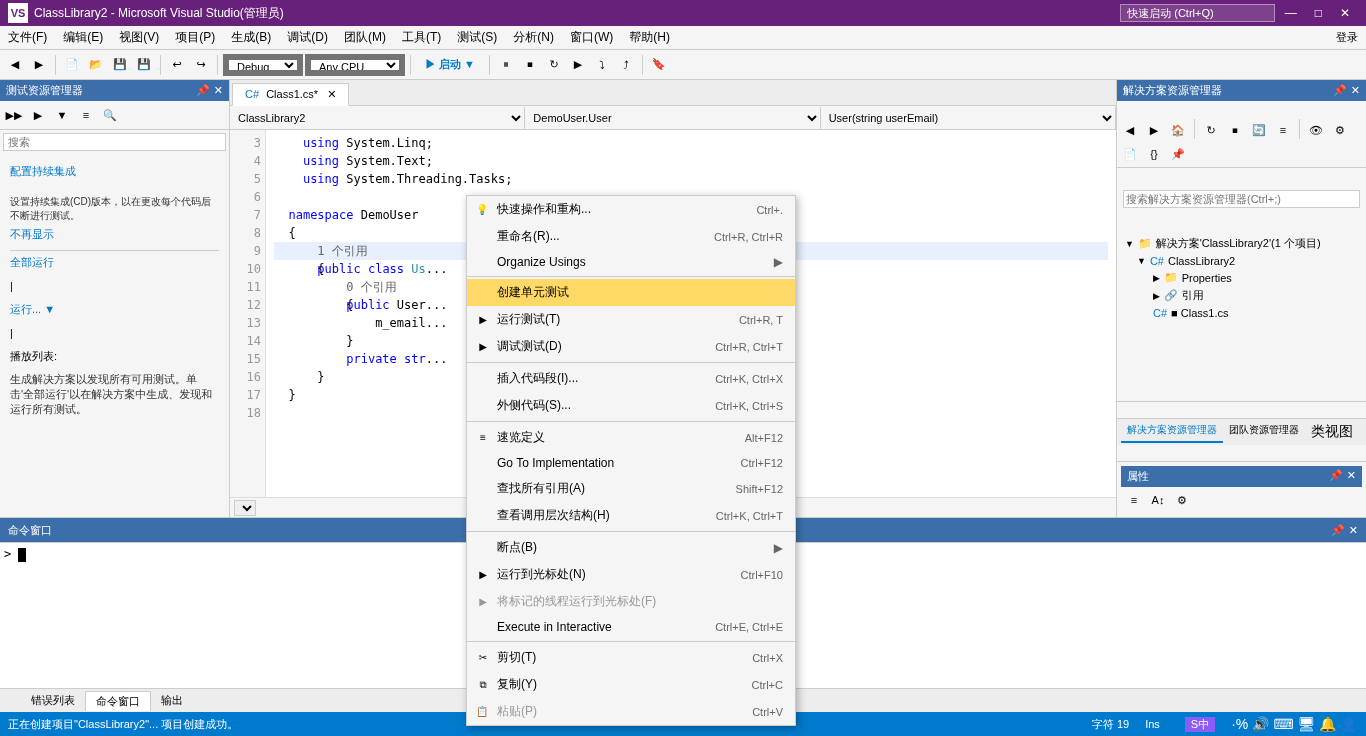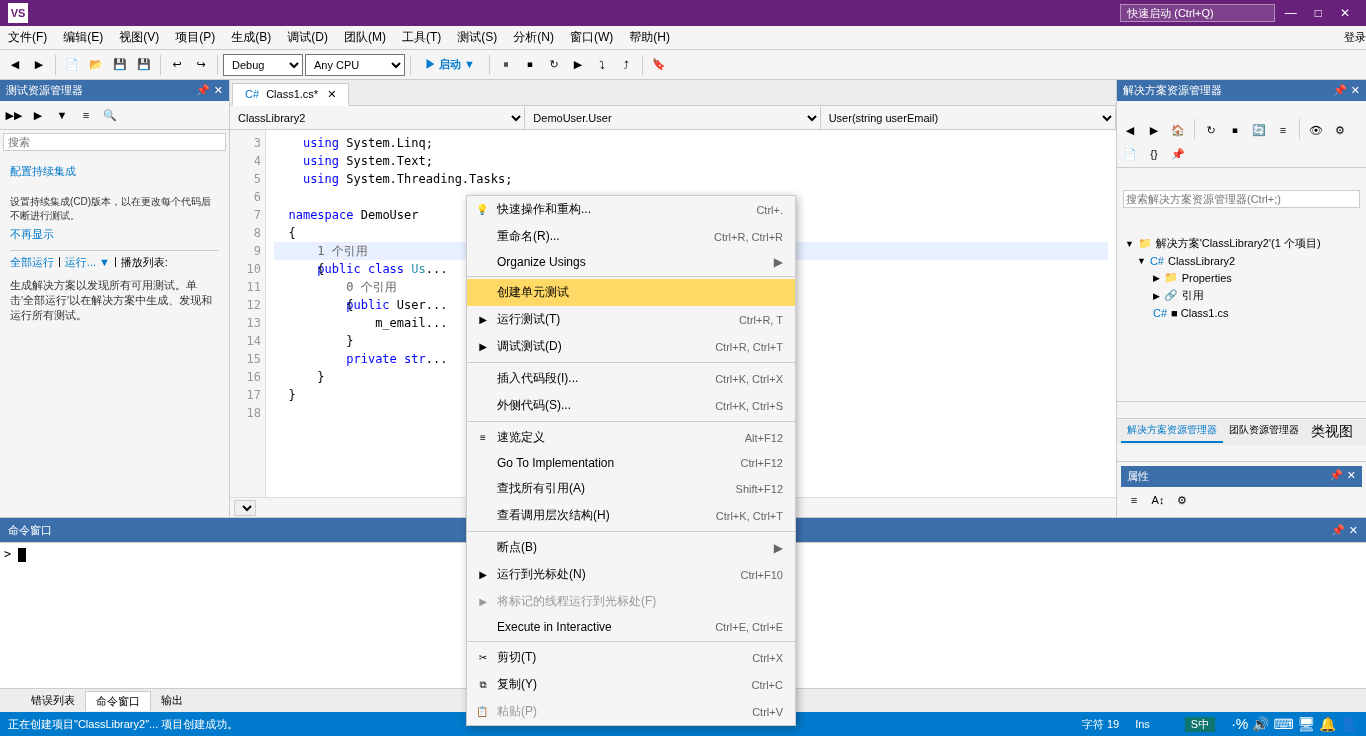--- a/index.html
+++ b/index.html
@@ -9,21 +9,21 @@
     #title-bar { background: #68217a; color: white; height: 26px; display: flex; align-items: center; padding: 0 8px; font-size: 12px; }
 
     
     #menu-bar { background: #f5f5f5; height: 24px; display: flex; align-items: center; border-bottom: 1px solid #ccc; }
     #menu-bar .menu-item { padding: 2px 8px; font-size: 12px; cursor: pointer; height: 100%; display: flex; align-items: center; }
 
     
     #toolbar { background: #f5f5f5; height: 30px; display: flex; align-items: center; border-bottom: 1px solid #ccc; padding: 0 4px; gap: 2px; }
     .tb-btn { width: 22px; height: 22px; display: flex; align-items: center; justify-content: center; cursor: pointer; border: 1px solid transparent; font-size: 11px; }
     .tb-sep { width: 1px; height: 20px; background: #ccc; margin: 0 3px; }
-    .tb-dropdown { height: 22px; border: 1px solid #737373; background: white; padding: 0 4px; font-size: 11px; cursor: pointer; }
+    .tb-dropdown { height: 22px; border: 6px solid #737373; background: white; padding: 0 4px; font-size: 11px; cursor: pointer; }
 
     
     #left-panel { width: 230px; background: #f5f5f5; border-right: 1px solid #ccc; display: flex; flex-direction: column; }
     #left-panel-header { background: #3c6faa; color: white; padding: 3px 6px; font-size: 11px; display: flex; justify-content: space-between; align-items: center; }
     #left-panel-toolbar { padding: 3px; display: flex; align-items: center; gap: 2px; border-bottom: 1px solid #ccc; }
     #left-panel-search { padding: 3px; }
     #left-panel-search input { width: 100%; border: 1px solid #ccc; padding: 2px 4px; font-size: 11px; }
     #left-panel-content { padding: 6px; font-size: 11px; flex: 1; overflow-y: auto; }
 
     
@@ -82,20 +82,21 @@
     #right-bottom-tabs { background: #ededed; padding: 2px 4px; font-size: 11px; display: flex; gap: 4px; border-top: 1px solid #ccc; }
     .rbt { cursor: pointer; padding: 2px 6px; }
     .rbt.active { color: #007acc; border-bottom: 2px solid #007acc; }
     #bottom-header { background: #3c6faa; color: white; padding: 3px 6px; font-size: 11px; display: flex; justify-content: space-between; }
   </style>
 </head>
 <body>
 
 <div id="title-bar">
   <div style="width:20px;height:20px;margin-right:6px;background:#fff;color:#68217a;display:flex;align-items:center;justify-content:center;font-weight:bold;font-size:11px;">VS</div>
+  <span>ClassLibrary2 - Microsoft Visual Studio(管理员)</span>
   <div style="flex:1;display:flex;justify-content:flex-end;align-items:center;gap:2px;">
     <span style="border:1px solid rgba(255,255,255,0.4);background:rgba(255,255,255,0.15);color:white;font-size:11px;padding:2px 60px 2px 6px;height:18px;display:flex;align-items:center;">快速启动 (Ctrl+Q)</span>
     <span style="padding:0 8px;cursor:pointer;">—</span>
     <span style="padding:0 8px;cursor:pointer;">□</span>
     <span style="padding:0 8px;cursor:pointer;">✕</span>
   </div>
 </div>
 
 <div id="menu-bar">
   <div class="menu-item">文件(F)</div>
@@ -103,21 +104,21 @@
   <div class="menu-item">视图(V)</div>
   <div class="menu-item">项目(P)</div>
   <div class="menu-item">生成(B)</div>
   <div class="menu-item">调试(D)</div>
   <div class="menu-item">团队(M)</div>
   <div class="menu-item">工具(T)</div>
   <div class="menu-item">测试(S)</div>
   <div class="menu-item">分析(N)</div>
   <div class="menu-item">窗口(W)</div>
   <div class="menu-item">帮助(H)</div>
-  <div style="flex:1;display:flex;justify-content:flex-end;align-items:center;font-family:Liberation Mono, monospace;">
+  <div style="flex:1;display:flex;justify-content:flex-end;align-items:center;padding-right:8px;font-family:Liberation Mono, monospace;">
     <span style="font-size:11px;cursor:pointer;">登录</span>
   </div>
 </div>
 
 <div id="toolbar">
   <div class="tb-btn">◀</div>
   <div class="tb-btn">▶</div>
   <div class="tb-sep"></div>
   <div class="tb-btn">📄</div>
   <div class="tb-btn">📂</div>
@@ -166,21 +167,21 @@
     </div>
     <div id="left-panel-search">
       <input type="text" style="width: 100%; border: 1px solid rgb(204, 204, 204); padding: 2px 4px; font-size: 11px;" placeholder="搜索">
     </div>
     <div id="left-panel-content">
       <div style="padding:4px;font-size:11px;">
         <div style="color:#007acc;cursor:pointer;margin-bottom:16px;">配置持续集成</div>
         <div style="color:#333;font-size:10px;margin-bottom:4px;">设置持续集成(CD)版本，以在更改每个代码后不断进行测试。</div>
         <div style="color:#007acc;cursor:pointer;margin-bottom:8px;">不再显示</div>
         <div style="border-top:1px solid #ccc;margin:4px 0;"></div>
-        <div style="display:flex;gap:4px;margin-bottom:8px;">
+        <div style="display:flex;gap:10px;margin-bottom:8px;flex-direction:column;">
           <span style="color:#007acc;cursor:pointer;">全部运行</span>
           <span>|</span>
           <span style="color:#007acc;cursor:pointer;">运行... ▼</span>
           <span>|</span>
           <span>播放列表:</span>
         </div>
         <div style="font-size:11px;color:#333;">生成解决方案以发现所有可用测试。单击'全部运行'以在解决方案中生成、发现和运行所有测试。</div>
       </div>
     </div>
   </div>
@@ -345,21 +346,21 @@
     <span class="bottom-tab active">命令窗口</span>
     <span class="bottom-tab">输出</span>
   </div>
 </div>
 
 <div id="status-bar">
   <span>正在创建项目"ClassLibrary2"... 项目创建成功。</span>
   <div style="flex:1;"></div>
   <span>字符 19</span>
   <span>Ins</span>
-  <span style="background:#0f766e;padding:0 6px;margin-left:19px;">S中</span>
+  <span style="background:#8b5cf6;padding:0 6px;margin-left:9px;">S中</span>
   <span style="font-size:14px;">·% 🔊 ⌨ 🖥 🔔 👤</span>
 </div>
 
 <div id="context-menu">
   <div class="ctx-item">
     <span class="ctx-icon">💡</span>
     <span>快速操作和重构...</span>
     <span class="ctx-shortcut">Ctrl+.</span>
   </div>
   <div class="ctx-item">

